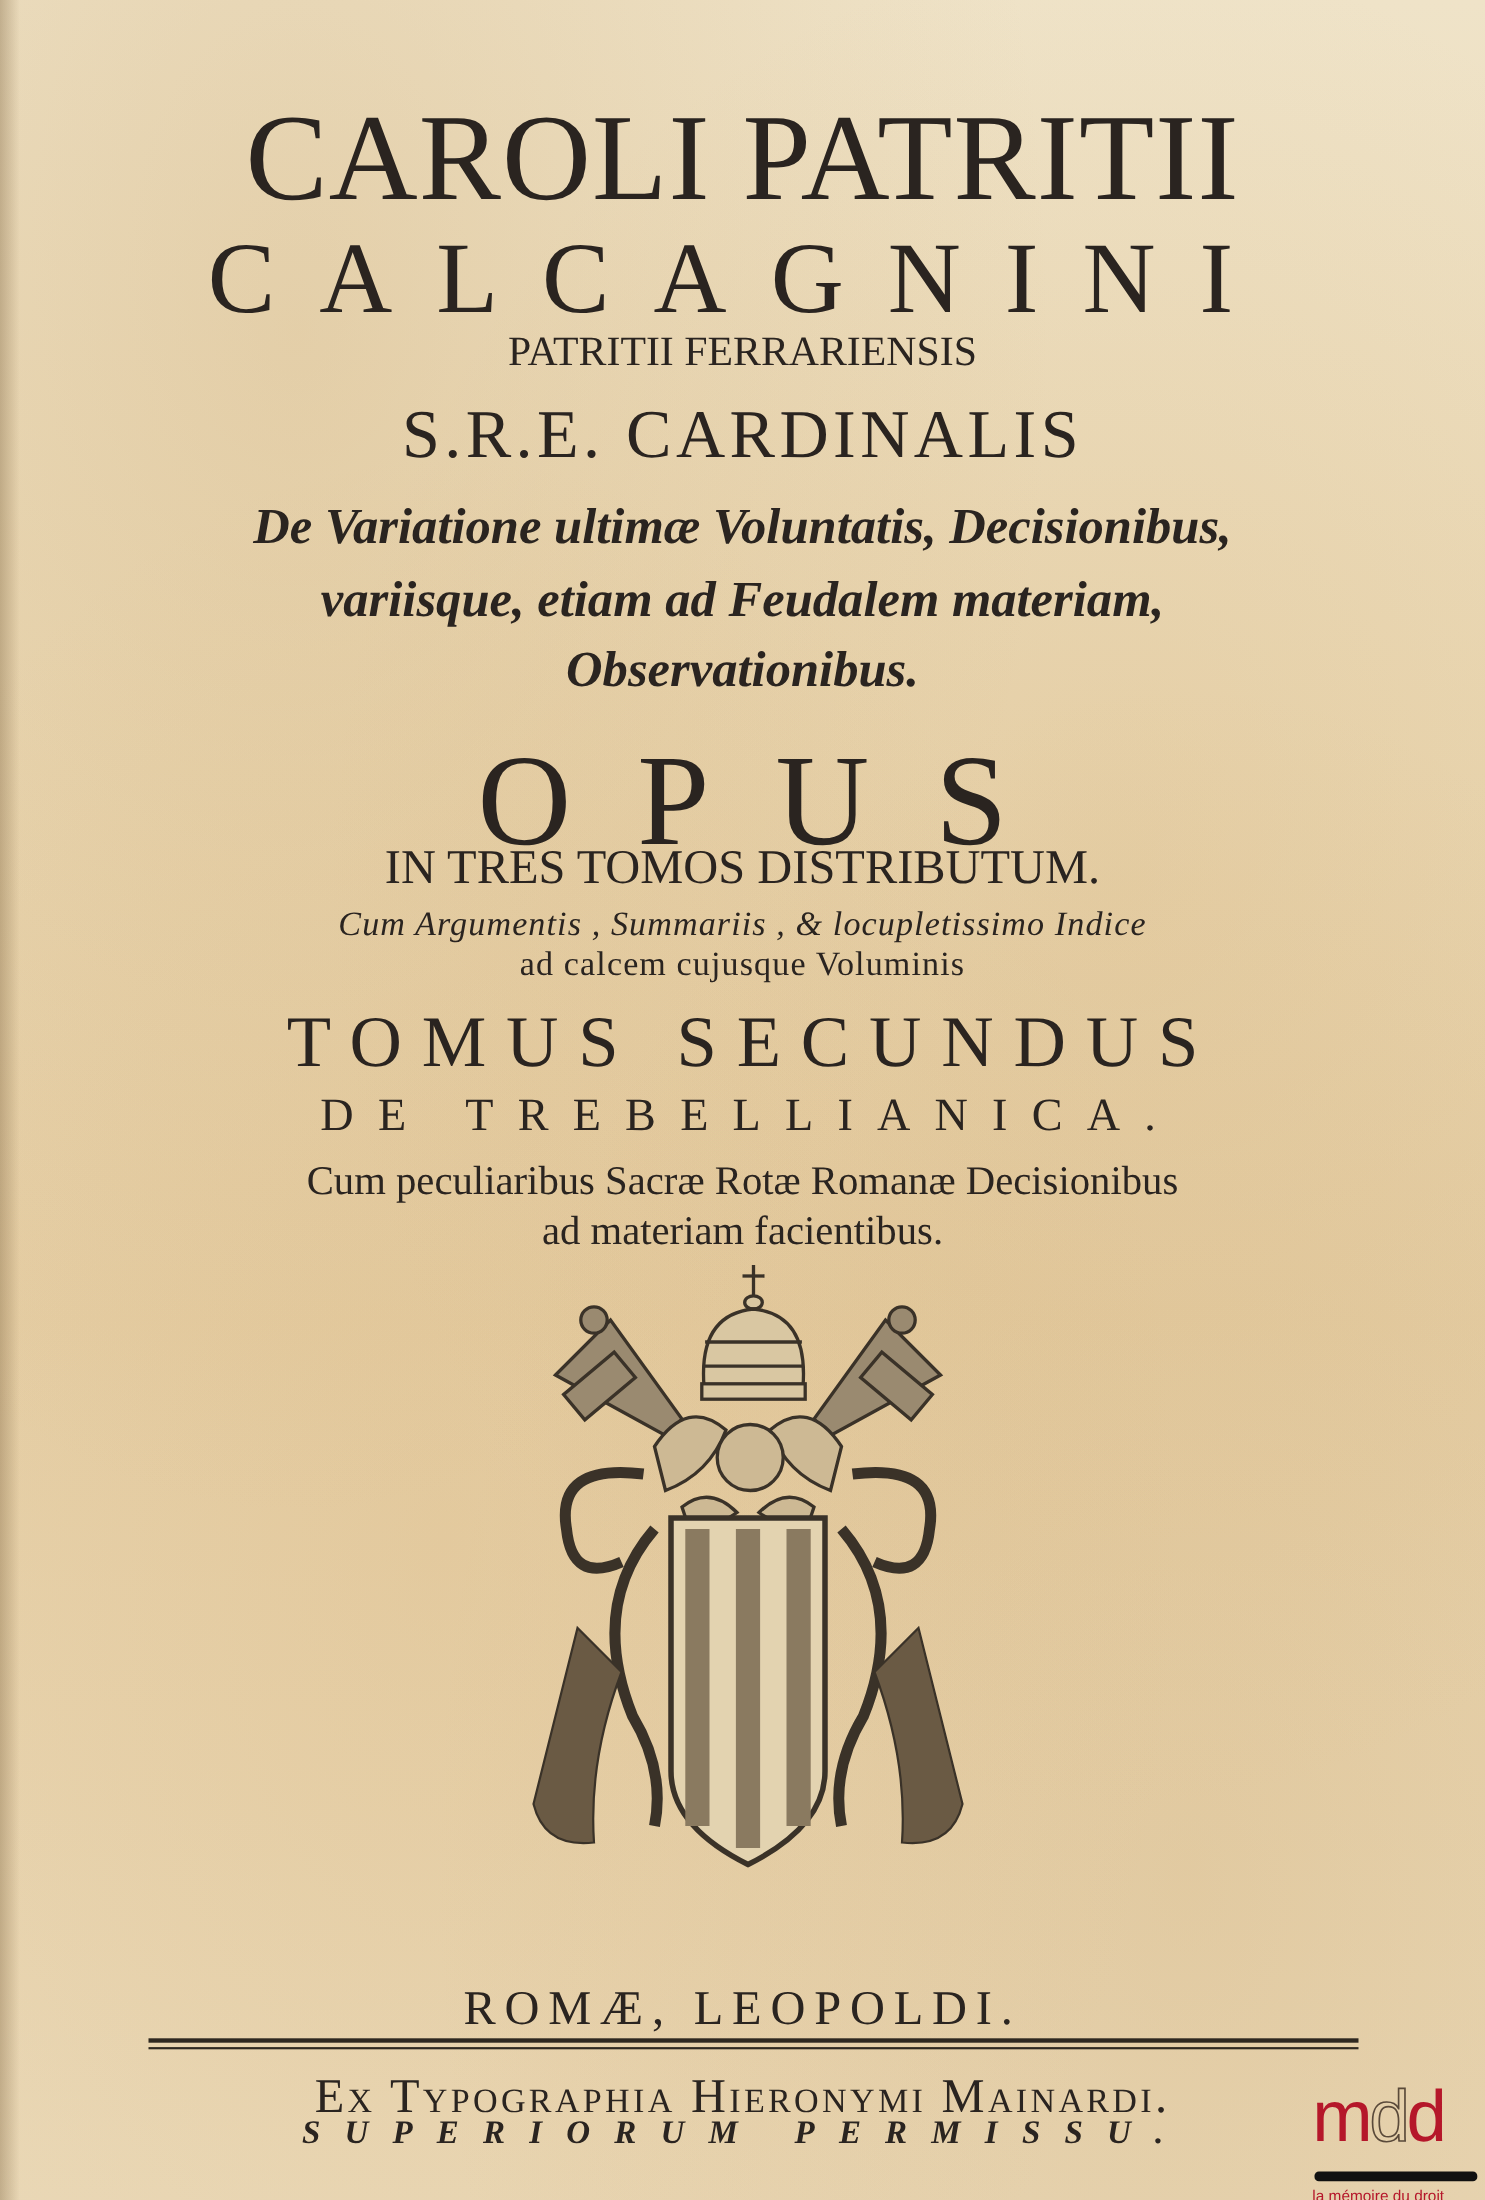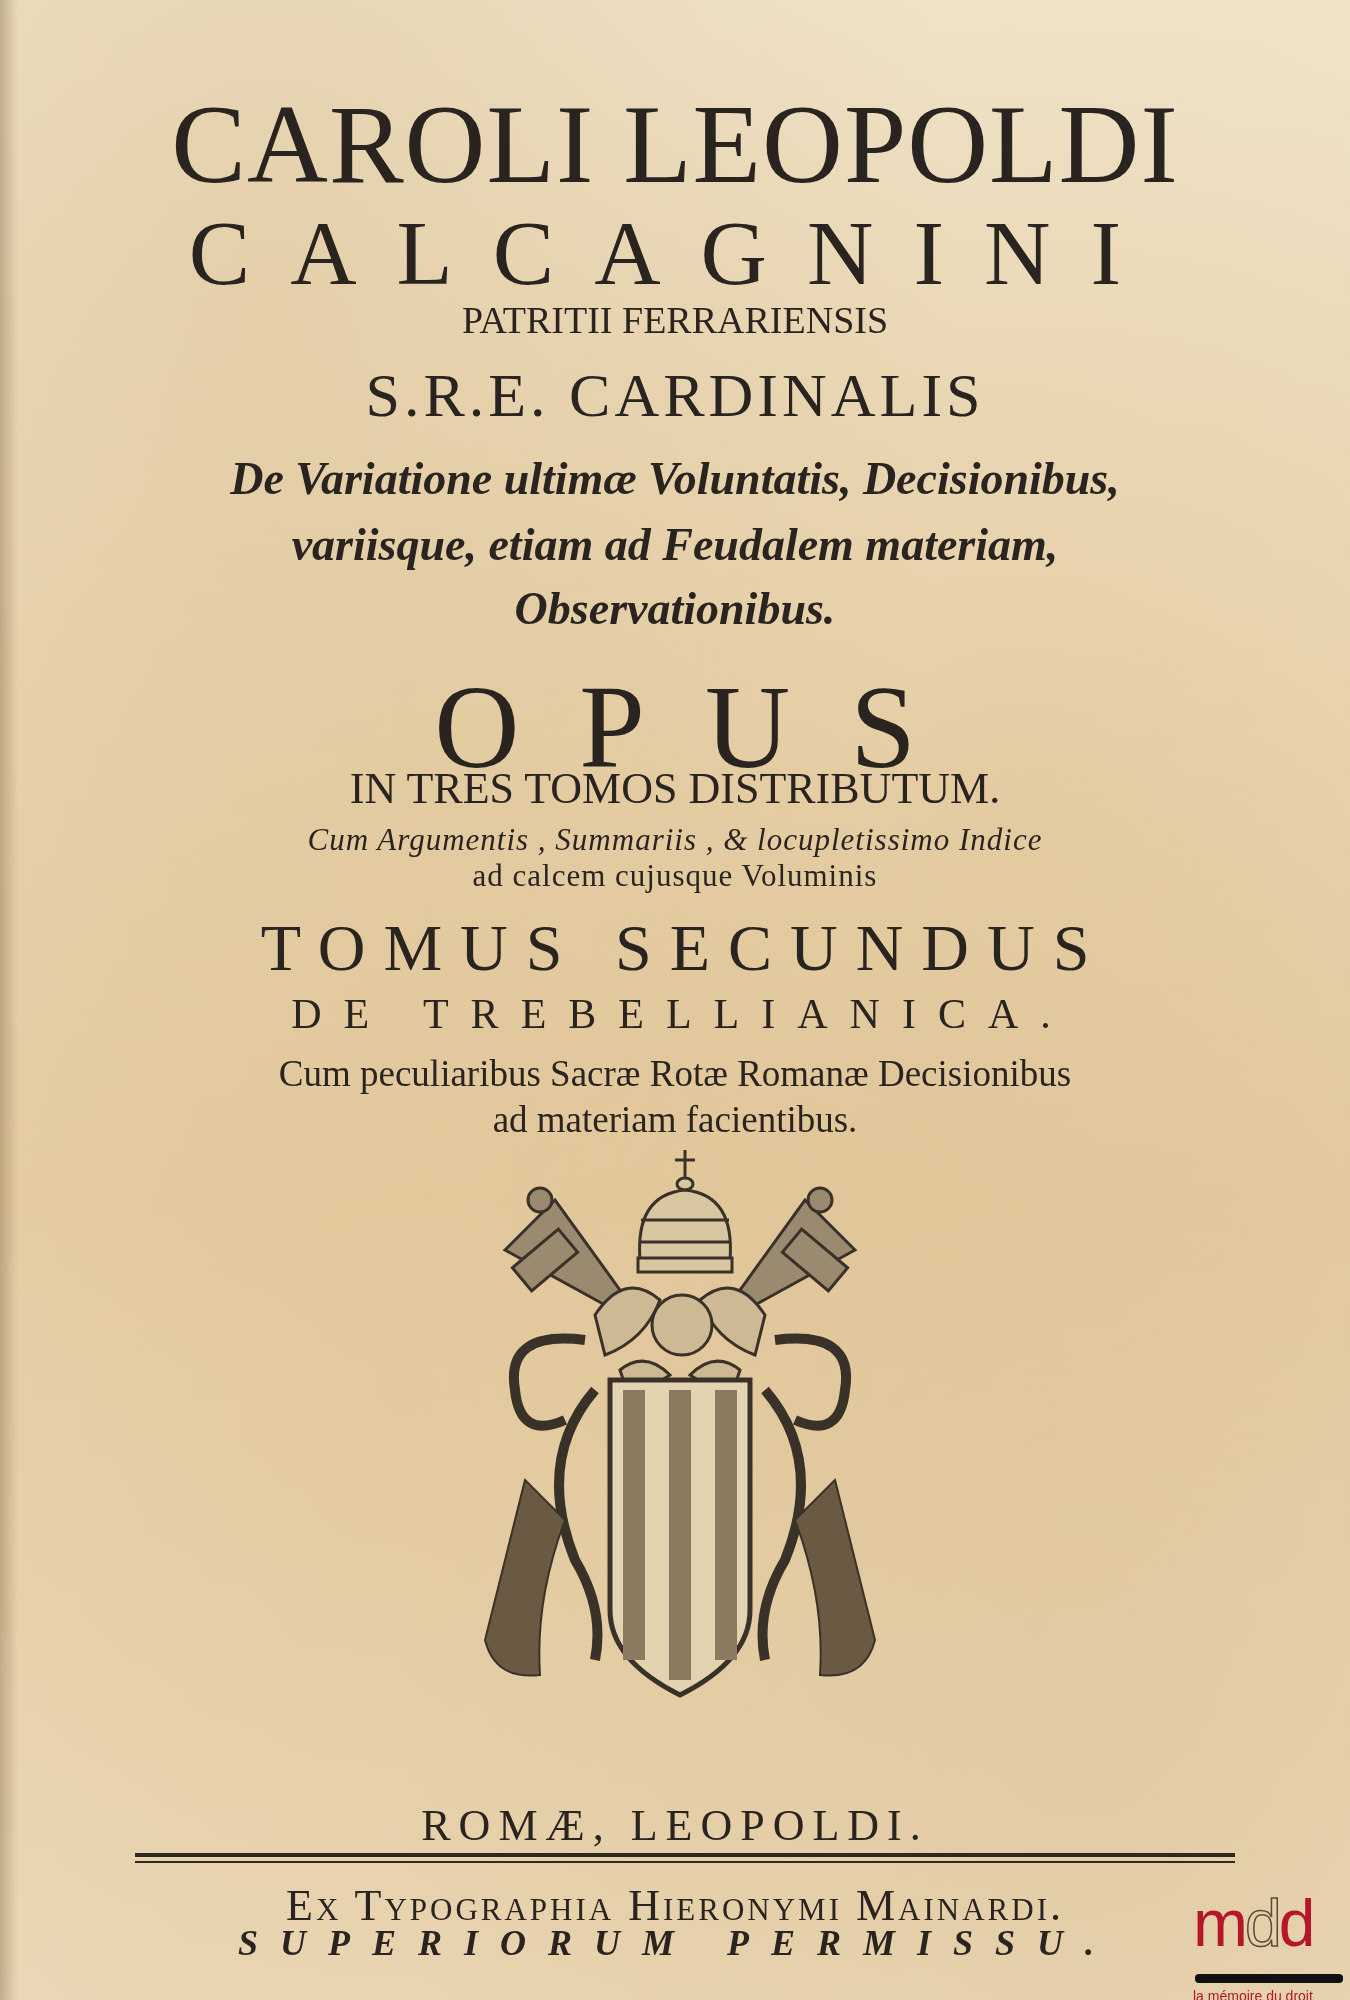--- a/index.html
+++ b/index.html
@@ -47,21 +47,21 @@
     .cumpec { top: 1052px; font-size: 37px; }
     .admat { top: 1098px; font-size: 37px; }
     .romae { top: 1800px; font-size: 44px; letter-spacing: 8px; }
     .rule {
       position: absolute; left: 135px; width: 1100px;
       border-top: 4px solid #2e2820; 
     }
     .rule1 { top: 1853px; }
     .rule2 { top: 1861px; border-top-width: 2px; }
     .typo { top: 1880px; font-size: 44px; letter-spacing: 3px; font-variant: small-caps; }
-    .superiorum { top: 1922px; font-size: 36px; letter-spacing: 22px; font-style: italic; font-weight: bold; padding-left: 4px; }
+    .superiorum { top: 1922px; font-size: 30px; letter-spacing: 22px; font-style: italic; font-weight: bold; padding-left: 4px; }
 
     .crest {
       position: absolute;
       left: 445px; top: 1140px;
       width: 470px; height: 600px;
     }
 
     .logo {
       position: absolute; left: 1190px; top: 1890px; width: 160px; height: 110px;
     }
@@ -80,21 +80,21 @@
       position: absolute; left: 3px; top: 98px;
       font-family: "Liberation Sans", "DejaVu Sans", sans-serif;
       font-size: 14px; color: #b5172a; white-space: nowrap;
     }
   </style>
 </head>
 <body>
 
 <div class="page-edge"></div>
 
-<div class="line title1">CAROLI LEOPOLDI</div>
+<div class="line title1">CAROLI PATRITII</div>
 <div class="line title2">CALCAGNINI</div>
 <div class="line patritii">PATRITII FERRARIENSIS</div>
 <div class="line cardinalis">S.R.E. CARDINALIS</div>
 
 <div class="line italic devar">De Variatione ultimæ Voluntatis, Decisionibus,</div>
 <div class="line italic variis">variisque, etiam ad Feudalem materiam,</div>
 <div class="line italic observ">Observationibus.</div>
 
 <div class="line opus">OPUS</div>
 <div class="line intres">IN TRES TOMOS DISTRIBUTUM.</div>

